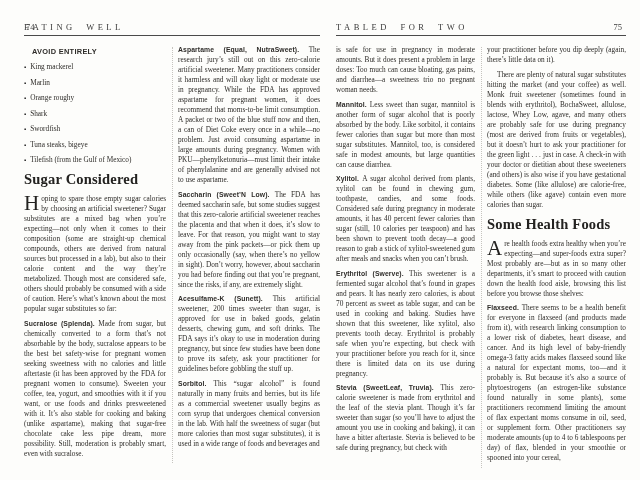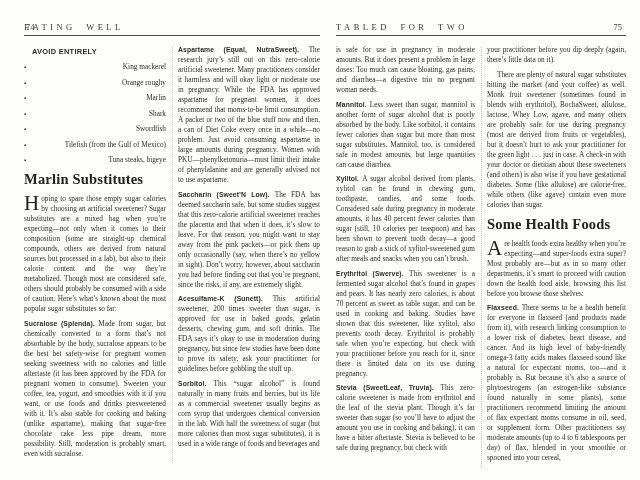--- a/index.html
+++ b/index.html
@@ -44,21 +44,21 @@
     font-family:"Liberation Sans", sans-serif;
     font-weight:bold;font-size:6.8px;letter-spacing:.1px;
   }
   .subhead{
     font-family:"Liberation Sans", sans-serif;
     font-weight:bold;font-size:7.4px;letter-spacing:.3px;
     margin:2px 0 6px 8px;
   }
   .bullet{
     font-size:7.3px;line-height:9px;margin:0 0 5.5px 0;
-    display:flex;align-items:baseline;justify-content:space-between;
+    display:flex;align-items:baseline;
   }
   .sq{
     font-size:6px;line-height:9px;margin-right:4px;color:#1e1e1e;
     flex:0 0 auto;
   }
   .section{
     font-size:14.5px;font-weight:bold;letter-spacing:.2px;
     margin:6px 0 6px 0;color:#232220;
   }
   .dropcap{
@@ -78,64 +78,64 @@
     </div>
     <div class="cols">
       <div class="col">
           <div class="subhead">AVOID ENTIRELY</div>
           <div class="bullet">
             <span class="sq">▪</span>
             <span>King mackerel</span>
           </div>
           <div class="bullet">
             <span class="sq">▪</span>
-            <span>Orange roughy</span>
+            <span>Marlin</span>
           </div>
           <div class="bullet">
             <span class="sq">▪</span>
-            <span>Marlin</span>
+            <span>Orange roughy</span>
           </div>
           <div class="bullet">
             <span class="sq">▪</span>
             <span>Shark</span>
           </div>
           <div class="bullet">
             <span class="sq">▪</span>
             <span>Swordfish</span>
           </div>
           <div class="bullet">
             <span class="sq">▪</span>
-            <span>Tilefish (from the Gulf of Mexico)</span>
+            <span>Tuna steaks, bigeye</span>
           </div>
           <div class="bullet">
             <span class="sq">▪</span>
-            <span>Tuna steaks, bigeye</span>
+            <span>Tilefish (from the Gulf of Mexico)</span>
           </div>
-          <h2 class="section">Marlin Substitutes</h2>
+          <h2 class="section">Sugar Considered</h2>
           <p class="body"><span class="dropcap">H</span>oping to spare those empty sugar calories by choosing an artificial sweetener? Sugar substitutes are a mixed bag when you’re expecting—not only when it comes to their composition (some are straight-up chemical compounds, others are derived from natural sources but processed in a lab), but also to their calorie content and the way they’re metabolized. Though most are considered safe, others should probably be consumed with a side of caution. Here’s what’s known about the most popular sugar substitutes so far:</p>
           <p class="body"><span class="runin">Sucralose (Splenda). </span>Made from sugar, but chemically converted to a form that’s not absorbable by the body, sucralose appears to be the best bet safety-wise for pregnant women seeking sweetness with no calories and little aftertaste (it has been approved by the FDA for pregnant women to consume). Sweeten your coffee, tea, yogurt, and smoothies with it if you want, or use foods and drinks presweetened with it. It’s also stable for cooking and baking (unlike aspartame), making that sugar-free chocolate cake less pipe dream, more possibility. Still, moderation is probably smart, even with sucralose.</p>
         </div>
       <div class="coldiv"></div>
       <div class="col">
           <p class="body"><span class="runin">Aspartame (Equal, NutraSweet). </span>The research jury’s still out on this zero-calorie artificial sweetener. Many practitioners consider it harmless and will okay light or moderate use in pregnancy. While the FDA has approved aspartame for pregnant women, it does recommend that moms-to-be limit consumption. A packet or two of the blue stuff now and then, a can of Diet Coke every once in a while—no problem. Just avoid consuming aspartame in large amounts during pregnancy. Women with PKU—phenylketonuria—must limit their intake of phenylalanine and are generally advised not to use aspartame.</p>
           <p class="body"><span class="runin">Saccharin (Sweet’N Low). </span>The FDA has deemed saccharin safe, but some studies suggest that this zero-calorie artificial sweetener reaches the placenta and that when it does, it’s slow to leave. For that reason, you might want to stay away from the pink packets—or pick them up only occasionally (say, when there’s no yellow in sight). Don’t worry, however, about saccharin you had before finding out that you’re pregnant, since the risks, if any, are extremely slight.</p>
           <p class="body"><span class="runin">Acesulfame-K (Sunett). </span>This artificial sweetener, 200 times sweeter than sugar, is approved for use in baked goods, gelatin desserts, chewing gum, and soft drinks. The FDA says it’s okay to use in moderation during pregnancy, but since few studies have been done to prove its safety, ask your practitioner for guidelines before gobbling the stuff up.</p>
           <p class="body"><span class="runin">Sorbitol. </span>This “sugar alcohol” is found naturally in many fruits and berries, but its life as a commercial sweetener usually begins as corn syrup that undergoes chemical conversion in the lab. With half the sweetness of sugar (but more calories than most sugar substitutes), it is used in a wide range of foods and beverages and</p>
         </div>
     </div>
   </section>
 
   <section class="page right">
     <div class="page-header">
       <span class="pagenum">75</span>
       <span class="running-head">TABLED FOR TWO</span>
     </div>
     <div class="cols">
       <div class="col">
-          <p class="body">is safe for use in pregnancy in moderate amounts. But it does present a problem in large doses: Too much can cause bloating, gas pains, and diarrhea—a digestive trio no pregnant woman needs.</p>
+          <p class="body">is safe for use in pregnancy in moderate amounts. But it does present a problem in large doses: Too much can cause bloating, gas pains, and diarrhea—a sweetness trio no pregnant woman needs.</p>
           <p class="body"><span class="runin">Mannitol. </span>Less sweet than sugar, mannitol is another form of sugar alcohol that is poorly absorbed by the body. Like sorbitol, it contains fewer calories than sugar but more than most sugar substitutes. Mannitol, too, is considered safe in modest amounts, but large quantities can cause diarrhea.</p>
           <p class="body"><span class="runin">Xylitol. </span>A sugar alcohol derived from plants, xylitol can be found in chewing gum, toothpaste, candies, and some foods. Considered safe during pregnancy in moderate amounts, it has 40 percent fewer calories than sugar (still, 10 calories per teaspoon) and has been shown to prevent tooth decay—a good reason to grab a stick of xylitol-sweetened gum after meals and snacks when you can’t brush.</p>
           <p class="body"><span class="runin">Erythritol (Swerve). </span>This sweetener is a fermented sugar alcohol that’s found in grapes and pears. It has nearly zero calories, is about 70 percent as sweet as table sugar, and can be used in cooking and baking. Studies have shown that this sweetener, like xylitol, also prevents tooth decay. Erythritol is probably safe when you’re expecting, but check with your practitioner before you reach for it, since there is limited data on its use during pregnancy.</p>
           <p class="body"><span class="runin">Stevia (SweetLeaf, Truvia). </span>This zero-calorie sweetener is made from erythritol and the leaf of the stevia plant. Though it’s far sweeter than sugar (so you’ll have to adjust the amount you use in cooking and baking), it can have a bitter aftertaste. Stevia is believed to be safe during pregnancy, but check with</p>
         </div>
       <div class="coldiv"></div>
       <div class="col">
           <p class="body">your practitioner before you dip deeply (again, there’s little data on it).</p>
           <p class="body indent">There are plenty of natural sugar substitutes hitting the market (and your coffee) as well. Monk fruit sweetener (sometimes found in blends with erythritol), BochaSweet, allulose, lactose, Whey Low, agave, and many others are probably safe for use during pregnancy (most are derived from fruits or vegetables), but it doesn’t hurt to ask your practitioner for the green light . . . just in case. A check-in with your doctor or dietitian about these sweeteners (and others) is also wise if you have gestational diabetes. Some (like allulose) are calorie-free, while others (like agave) contain even more calories than sugar.</p>
           <h2 class="section">Some Health Foods</h2>

